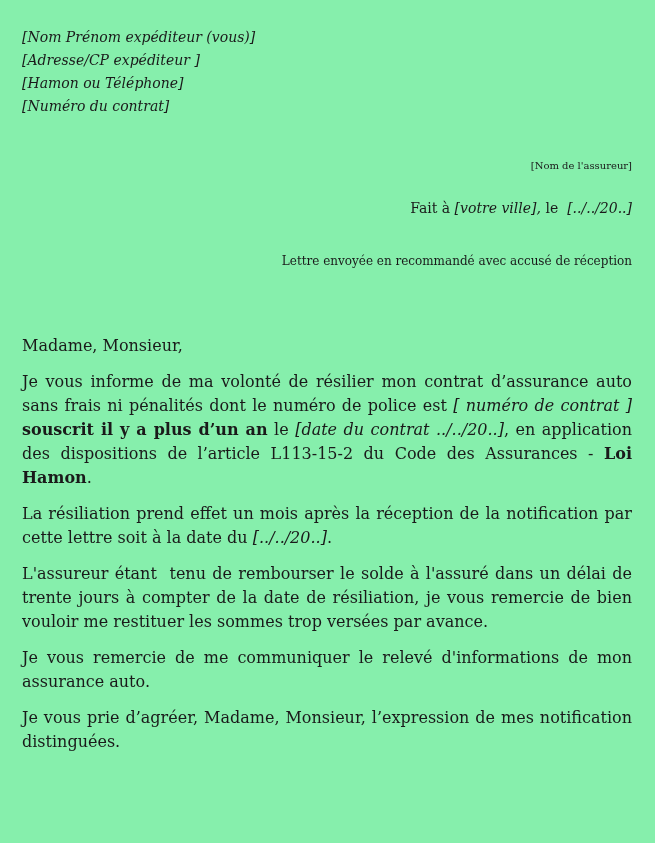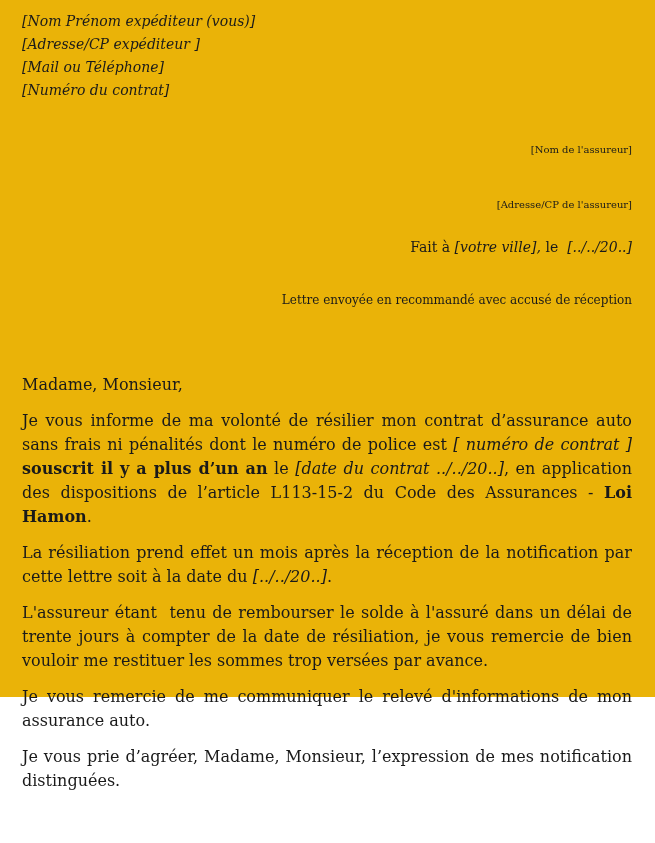--- a/index.html
+++ b/index.html
@@ -6,23 +6,23 @@
   html, body { background: #ffffff; }
   body {
     width: 655px;
     height: 843px;
     font-family: "DejaVu Serif", "Liberation Serif", serif;
     color: #1a1a1a;
     overflow: hidden;
   }
   .page {
     width: 655px;
-    height: 697px;
-    padding: 10px 23px 0 22px;
-    background: #eab308;
+    height: 843px;
+    padding: 26px 23px 0 22px;
+    background: #86efac;
   }
   .it { font-style: italic; }
   .b  { font-weight: bold; }
 
   .sender p {
     font-style: italic;
     font-size: 14px;
     line-height: 23px;
   }
   .recipient {
@@ -66,27 +66,26 @@
   }
 </style>
 </head>
 <body>
 
 <div class="page">
 
   <div class="sender">
     <p>[Nom Prénom expéditeur (vous)]</p>
     <p>[Adresse/CP expéditeur ]</p>
-    <p>[Mail ou Téléphone]</p>
+    <p>[Hamon ou Téléphone]</p>
     <p>[Numéro du contrat]</p>
   </div>
 
   <div class="recipient">
     <p>[Nom de l'assureur]</p>
-    <p>[Adresse/CP de l'assureur]</p>
   </div>
 
   <p class="dateline"><span>Fait à </span><span class="it">[votre ville],</span><span> le&nbsp; </span><span class="it">[../../20..]</span></p>
 
 
   <p class="subtitle">Lettre envoyée en recommandé avec accusé de réception</p>
 
   <p class="bodytext salutation">Madame, Monsieur,</p>
 
   <p class="bodytext para"><span>Je vous informe de ma volonté de résilier mon contrat d’assurance auto sans frais ni pénalités dont le numéro de police est </span><span class="it">[ numéro de contrat ] </span><span class="b">souscrit il y a plus d’un an</span><span> le </span><span class="it">[date du contrat ../../20..]</span><span>, en application des dispositions de l’article L113-15-2 du Code des Assurances - </span><span class="b">Loi Hamon</span><span>.</span></p>

